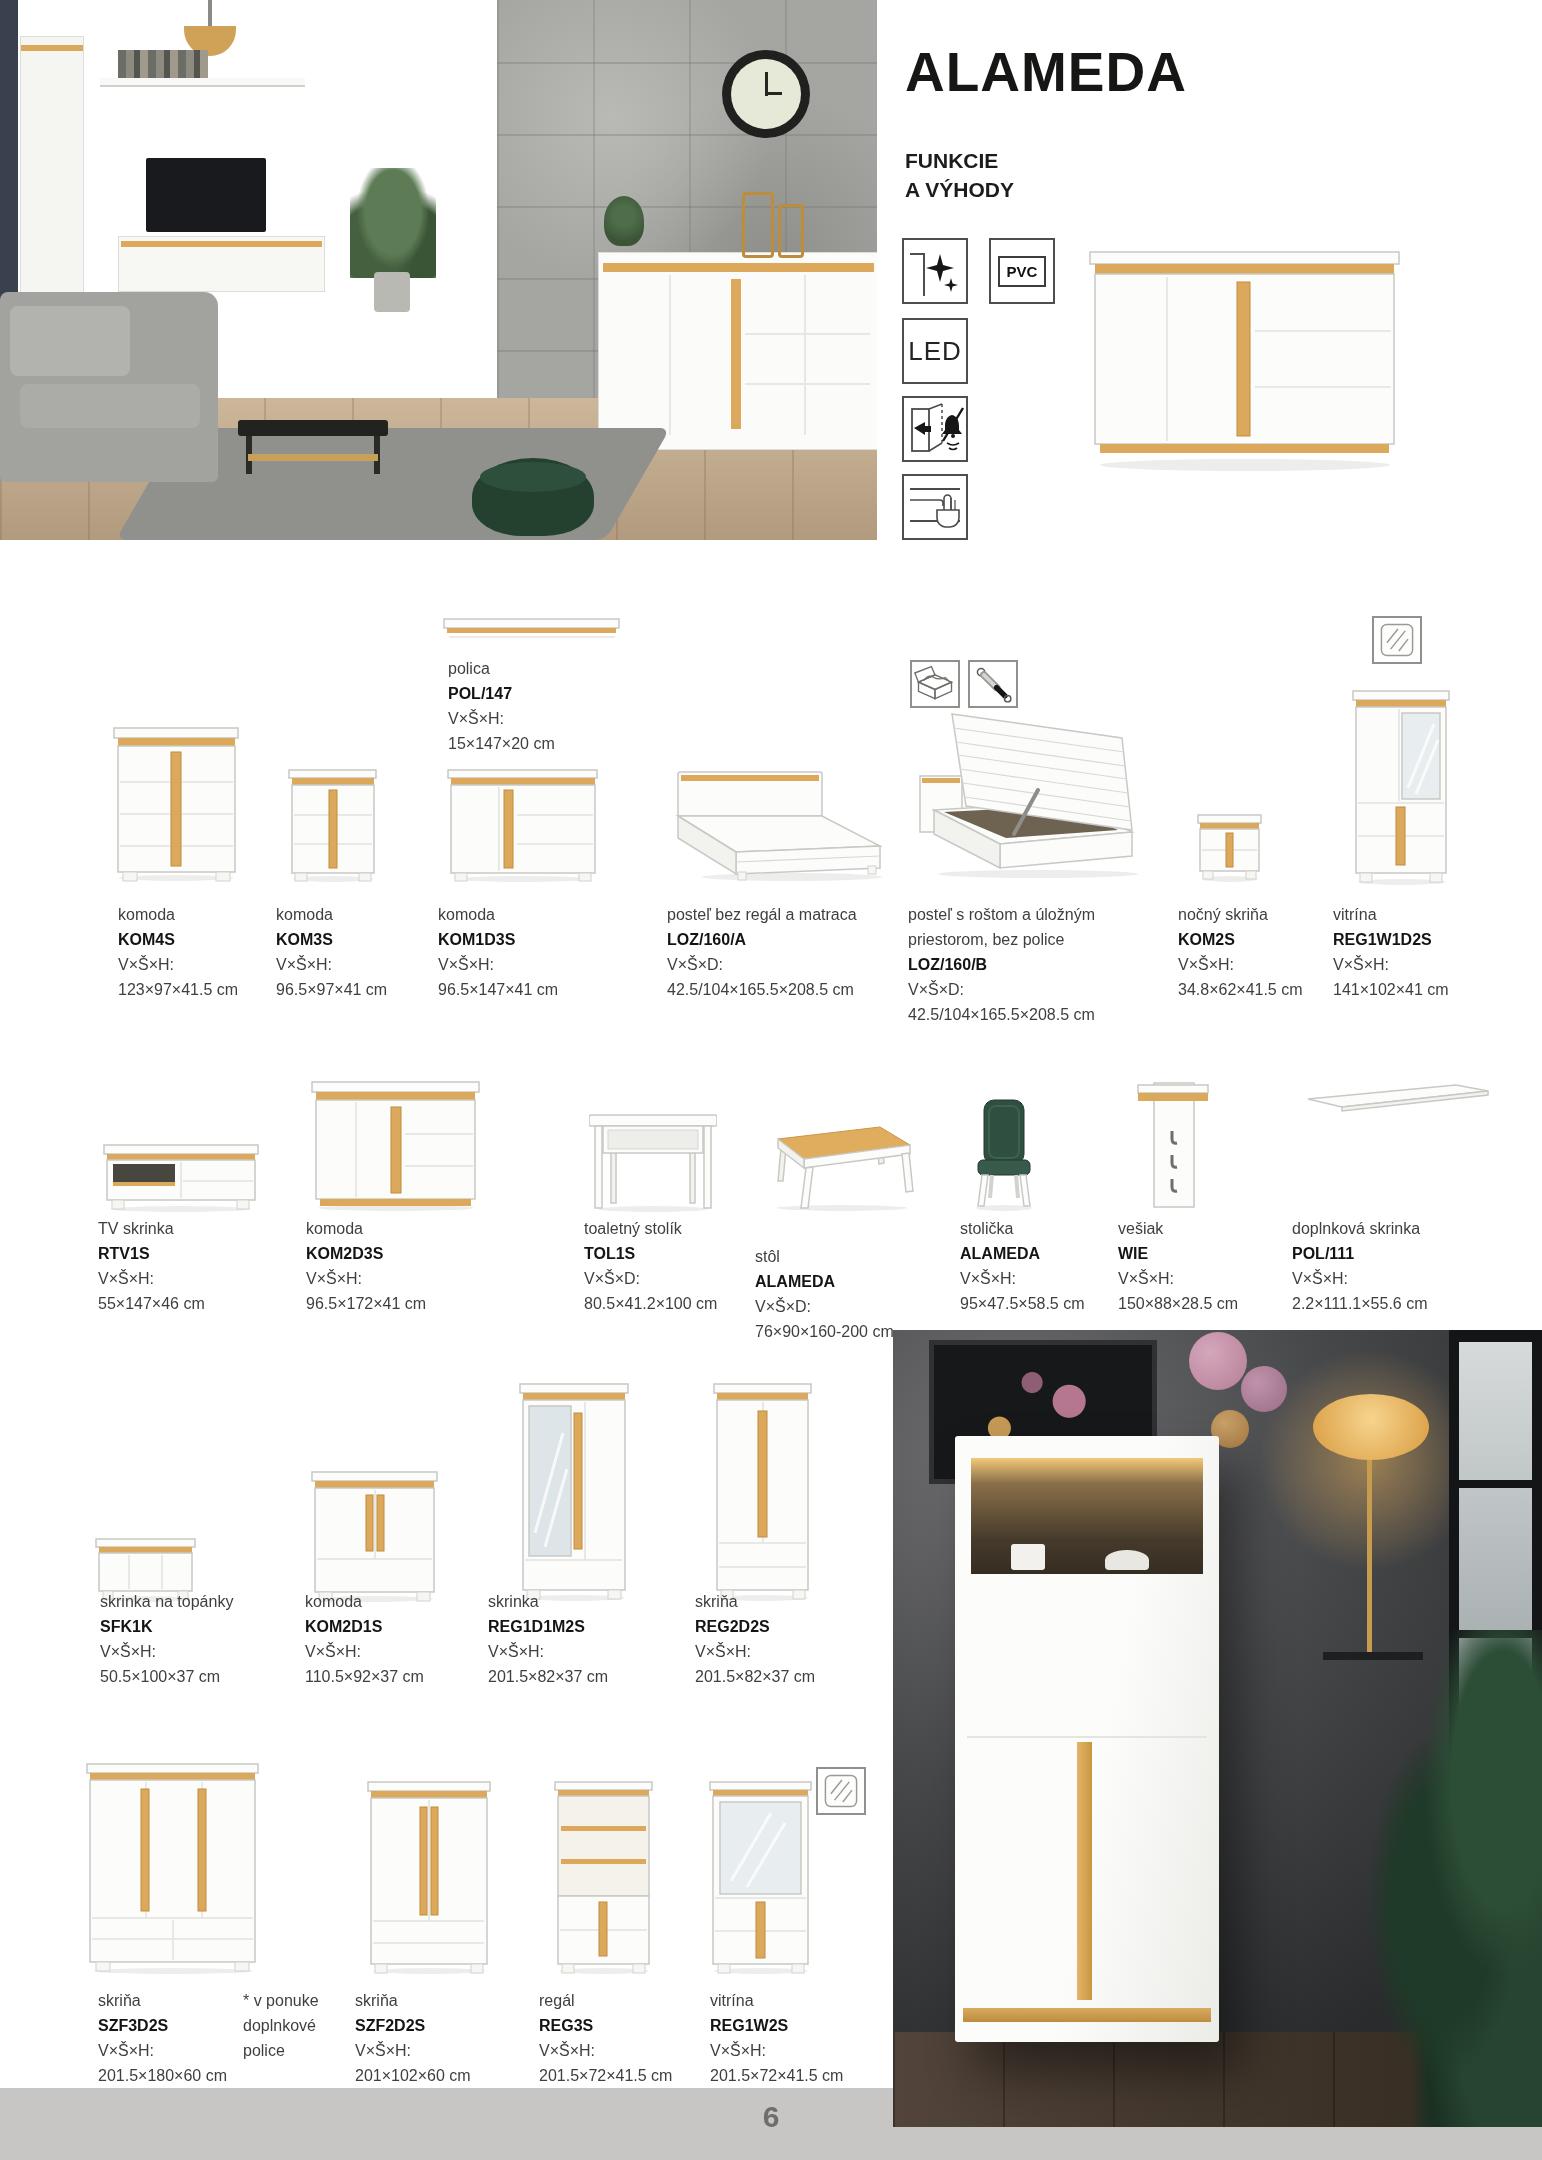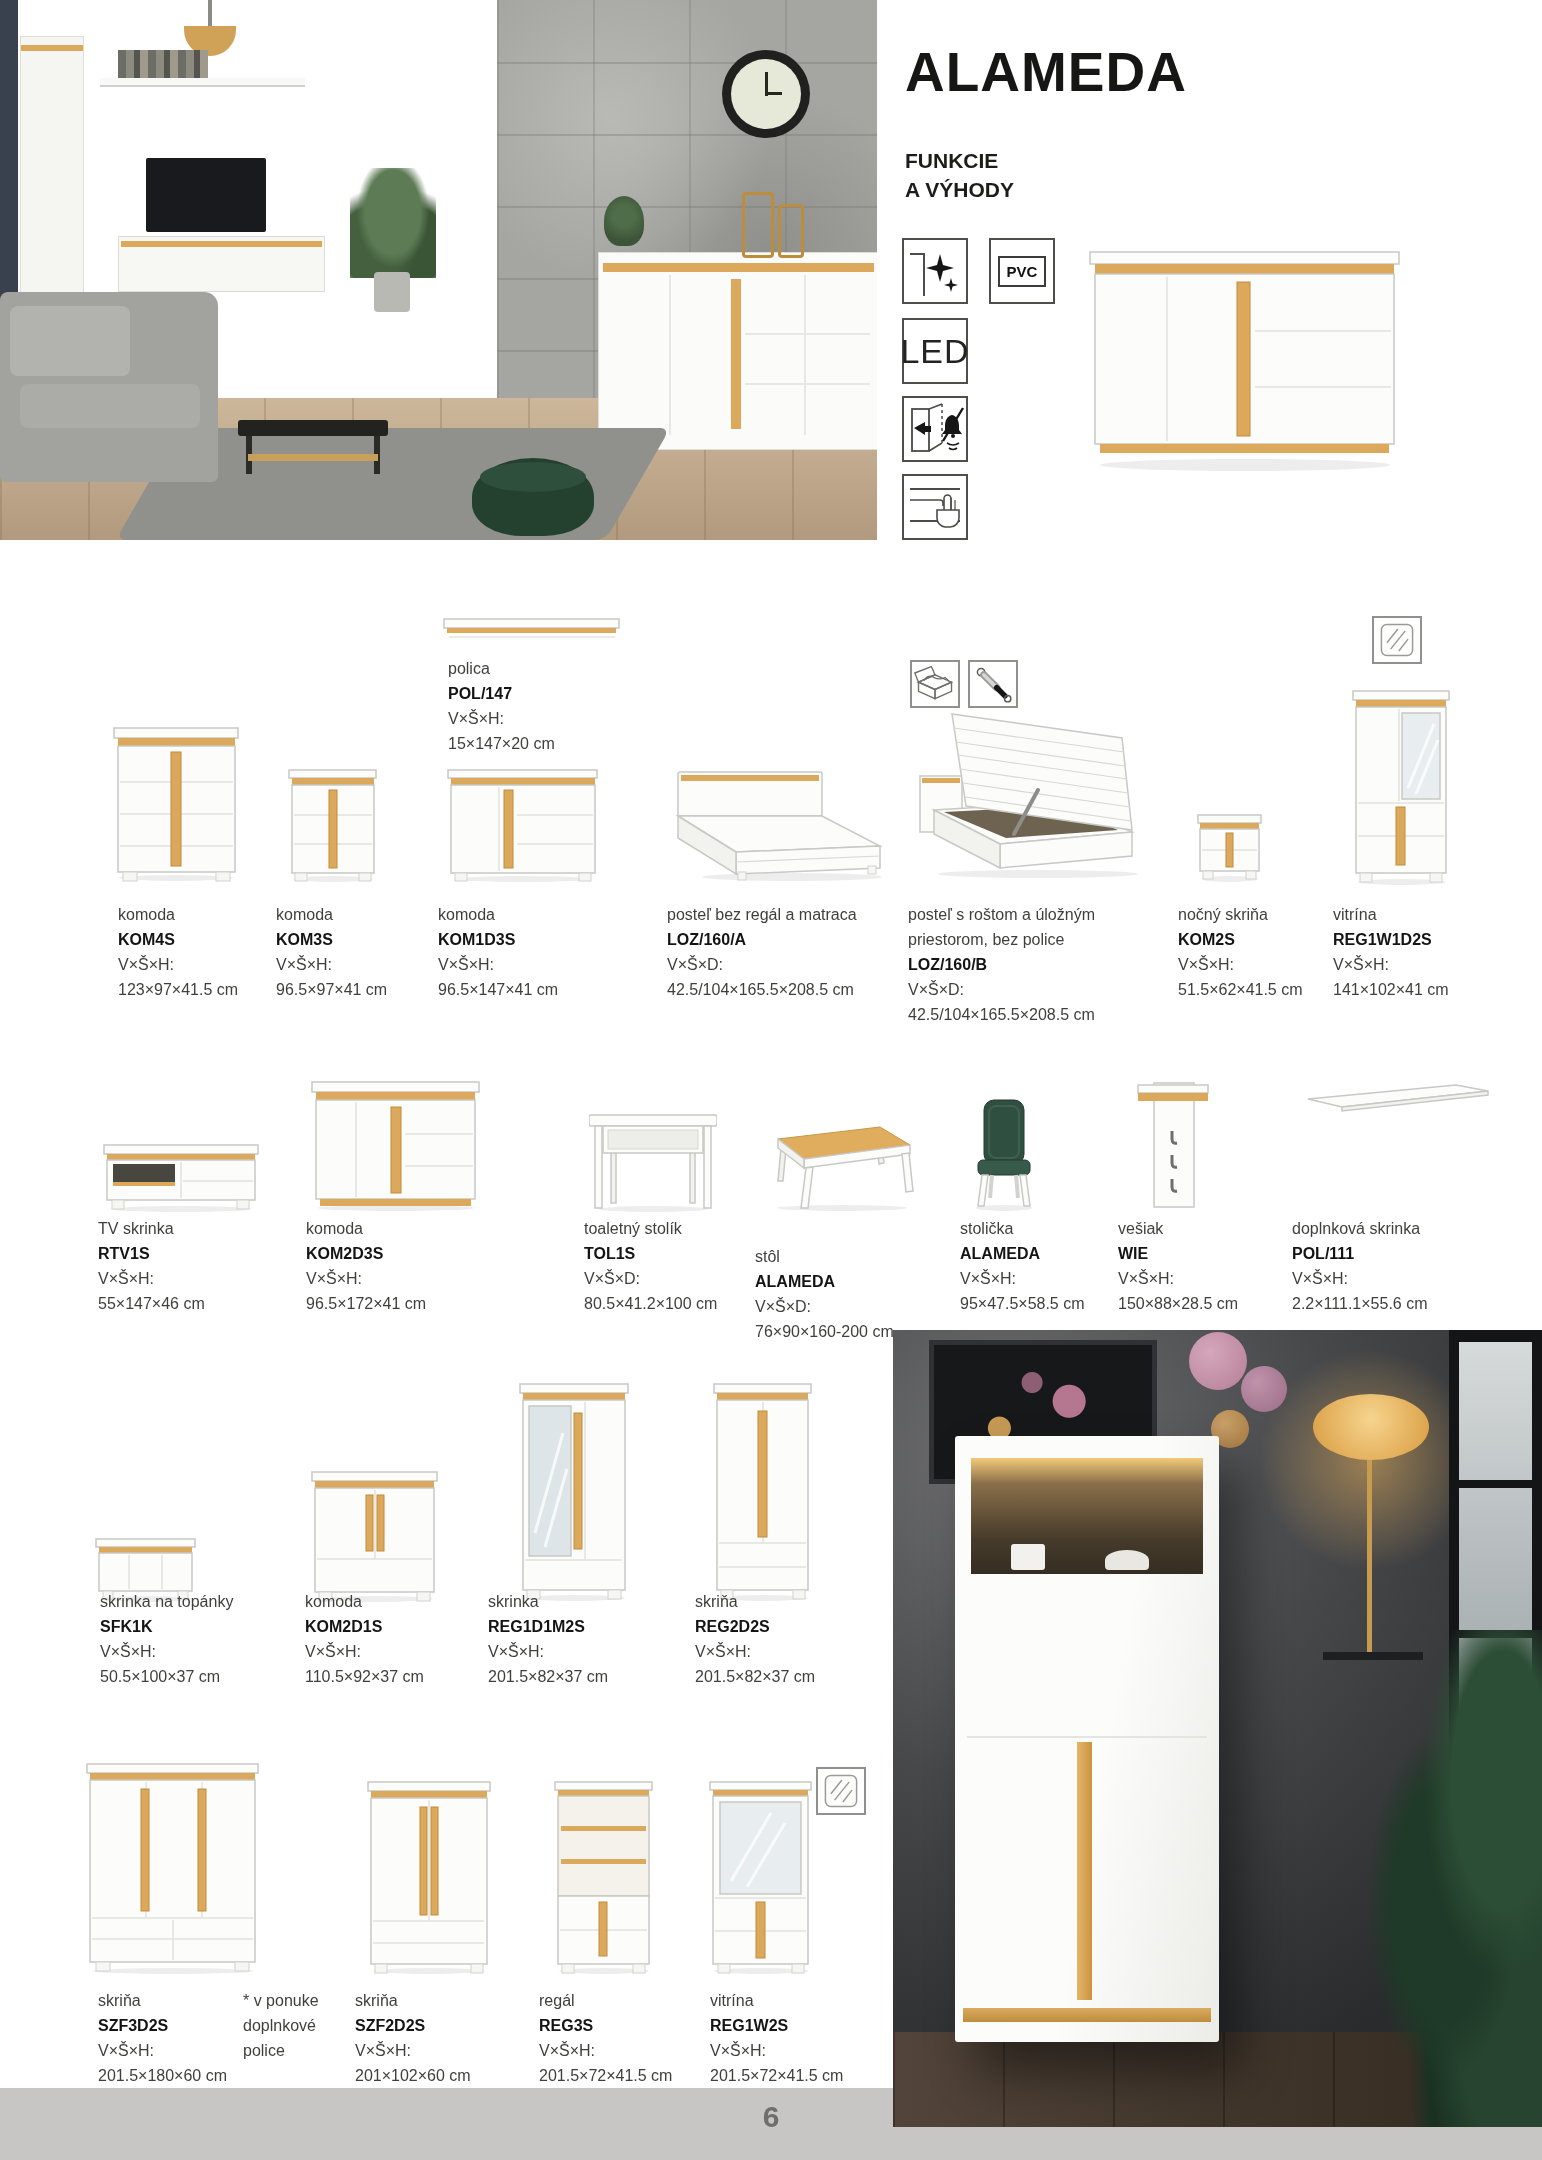--- a/index.html
+++ b/index.html
@@ -10,21 +10,21 @@
   .title{position:absolute;left:905px;top:40px;font-size:55px;font-weight:800;color:#161615;letter-spacing:1px;}
   .subtitle{position:absolute;left:905px;top:146px;font-size:21px;font-weight:700;color:#1c1c1b;line-height:29px;}
   .finish{position:absolute;left:1092px;top:486px;width:310px;font-size:20px;line-height:28px;color:#3a3a38;}
   .plabel{position:absolute;font-size:16px;line-height:25px;color:#3f3f3d;}
   .plabel .pcode{font-weight:700;color:#141414;}
   .note{font-size:16px;line-height:25px;}
   
   .featbox{position:absolute;width:66px;height:66px;border:2px solid #4e4e4b;background:#fff;
            display:flex;align-items:center;justify-content:center;box-sizing:border-box;}
   .pvc-inner{border:2px solid #3c3c3a;padding:5px 7px;font-weight:700;font-size:15px;color:#111;}
-  .led-text{font-size:34px;color:#232322;letter-spacing:1px;}
+  .led-text{font-size:26px;color:#232322;letter-spacing:1px;}
   .iconbox{position:absolute;width:50px;height:48px;border:2px solid #90908c;background:#fff;
            display:flex;align-items:center;justify-content:center;box-sizing:border-box;}
   
   .art{position:absolute;}
   .art svg{display:block;}
   .fw{fill:#fcfcfa;stroke:#c8c8c5;stroke-width:1.5;}
   .fw2{fill:#f2f2ef;stroke:#c8c8c5;stroke-width:1.5;}
   .fwd{fill:#dca95c;}
   .fwds{fill:#dca95c;stroke:#c08c3c;stroke-width:1;}
   .fsm{stroke:#e2e2df;stroke-width:1.5;}
@@ -550,21 +550,21 @@
   <div class="plabel" style="left:908px;top:902px;width:218px">
     <div class="pname">posteľ s roštom a úložným priestorom, bez police</div>
     <div class="pcode">LOZ/160/B</div>
     <div class="pdim">V×Š×D:</div>
     <div class="pdim">42.5/104×165.5×208.5 cm</div>
   </div>
   <div class="plabel" style="left:1178px;top:902px;width:150px">
     <div class="pname">nočný skriňa</div>
     <div class="pcode">KOM2S</div>
     <div class="pdim">V×Š×H:</div>
-    <div class="pdim">51.5×62×41.5 cm</div>
+    <div class="pdim">34.8×62×41.5 cm</div>
   </div>
   <div class="plabel" style="left:1333px;top:902px;width:180px">
     <div class="pname">vitrína</div>
     <div class="pcode">REG1W1D2S</div>
     <div class="pdim">V×Š×H:</div>
     <div class="pdim">141×102×41 cm</div>
   </div>
 
   <div class="plabel" style="left:98px;top:1216px;width:170px">
     <div class="pname">TV skrinka</div>

